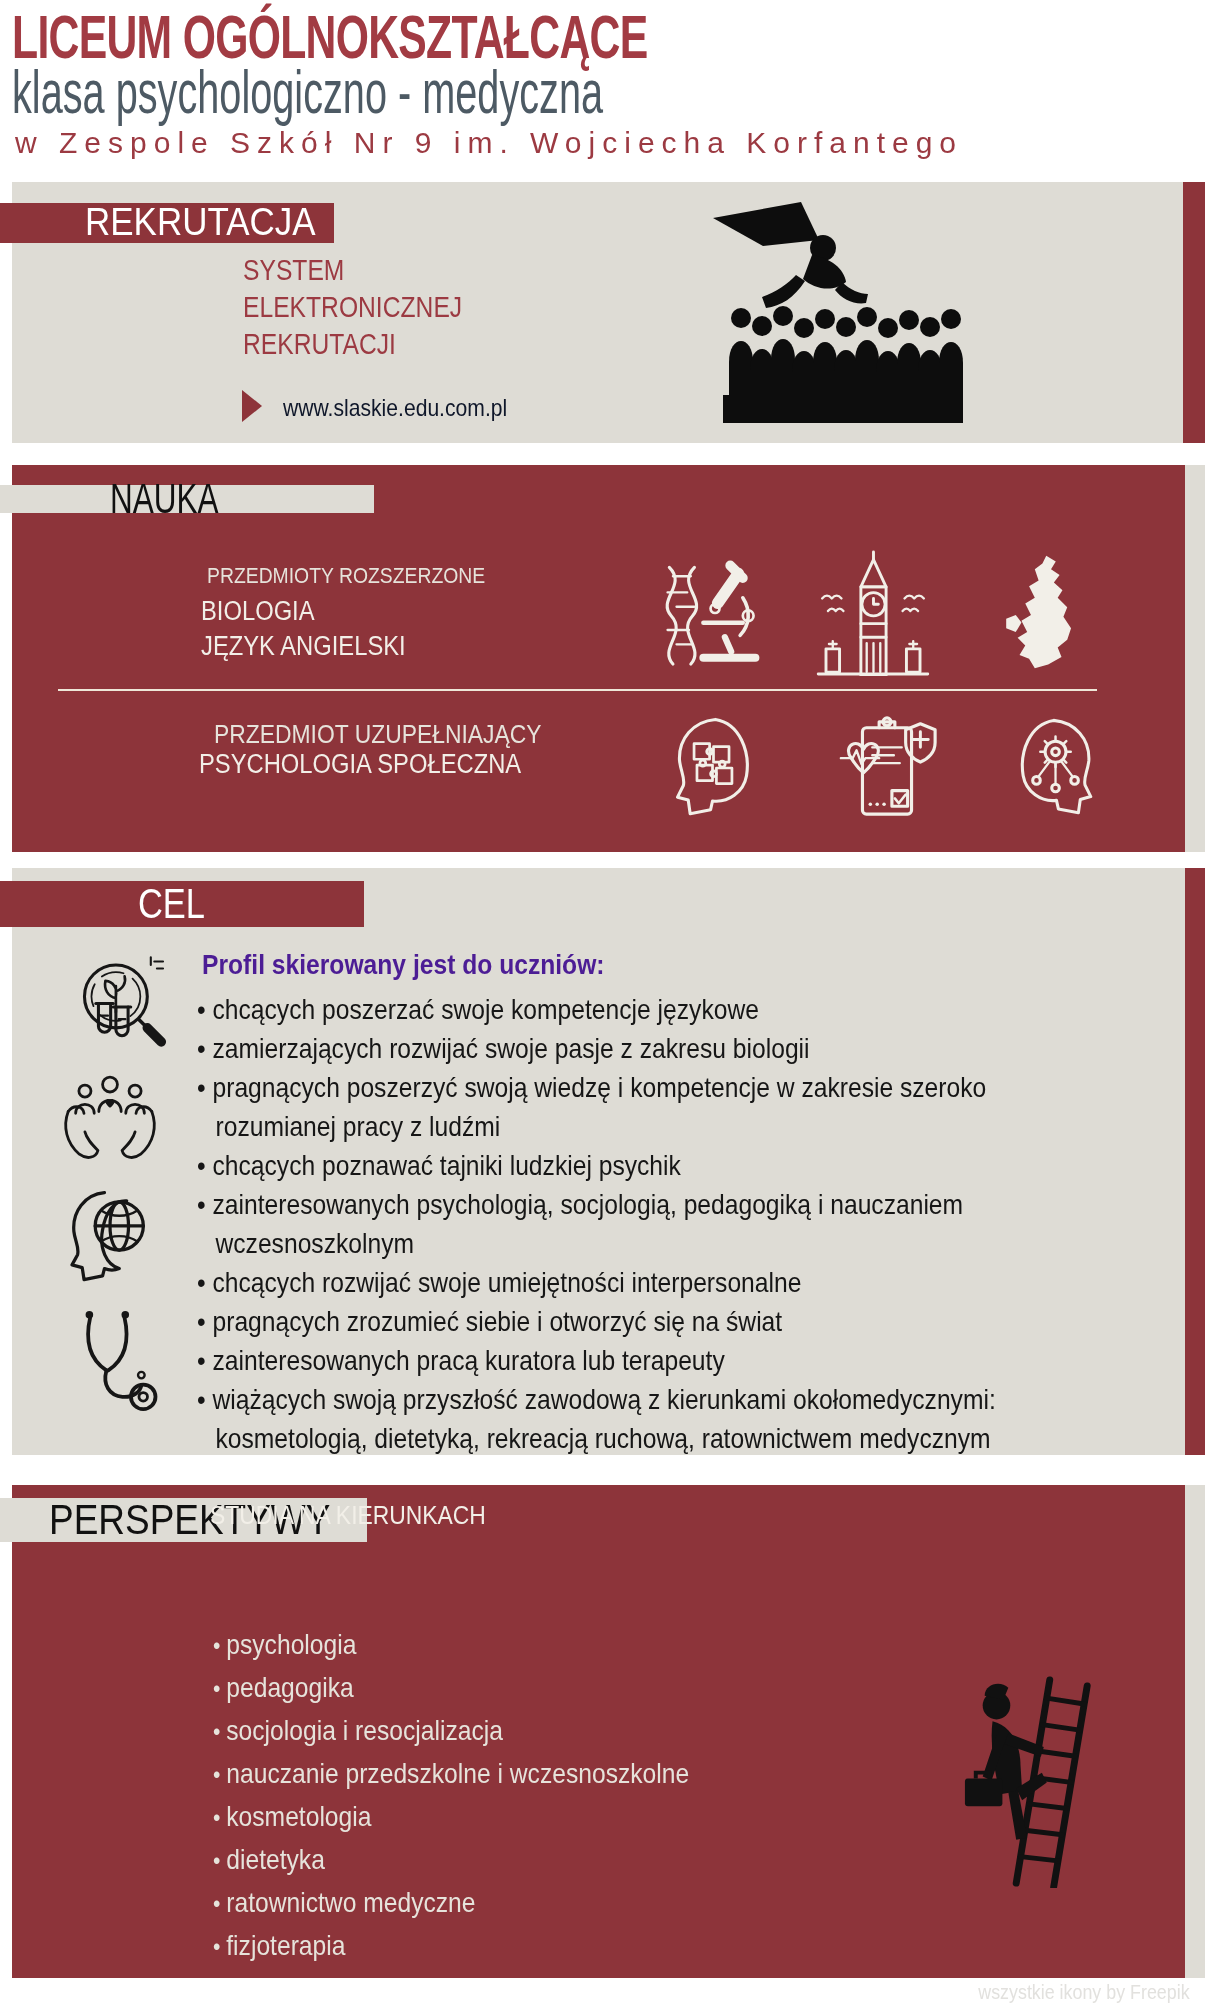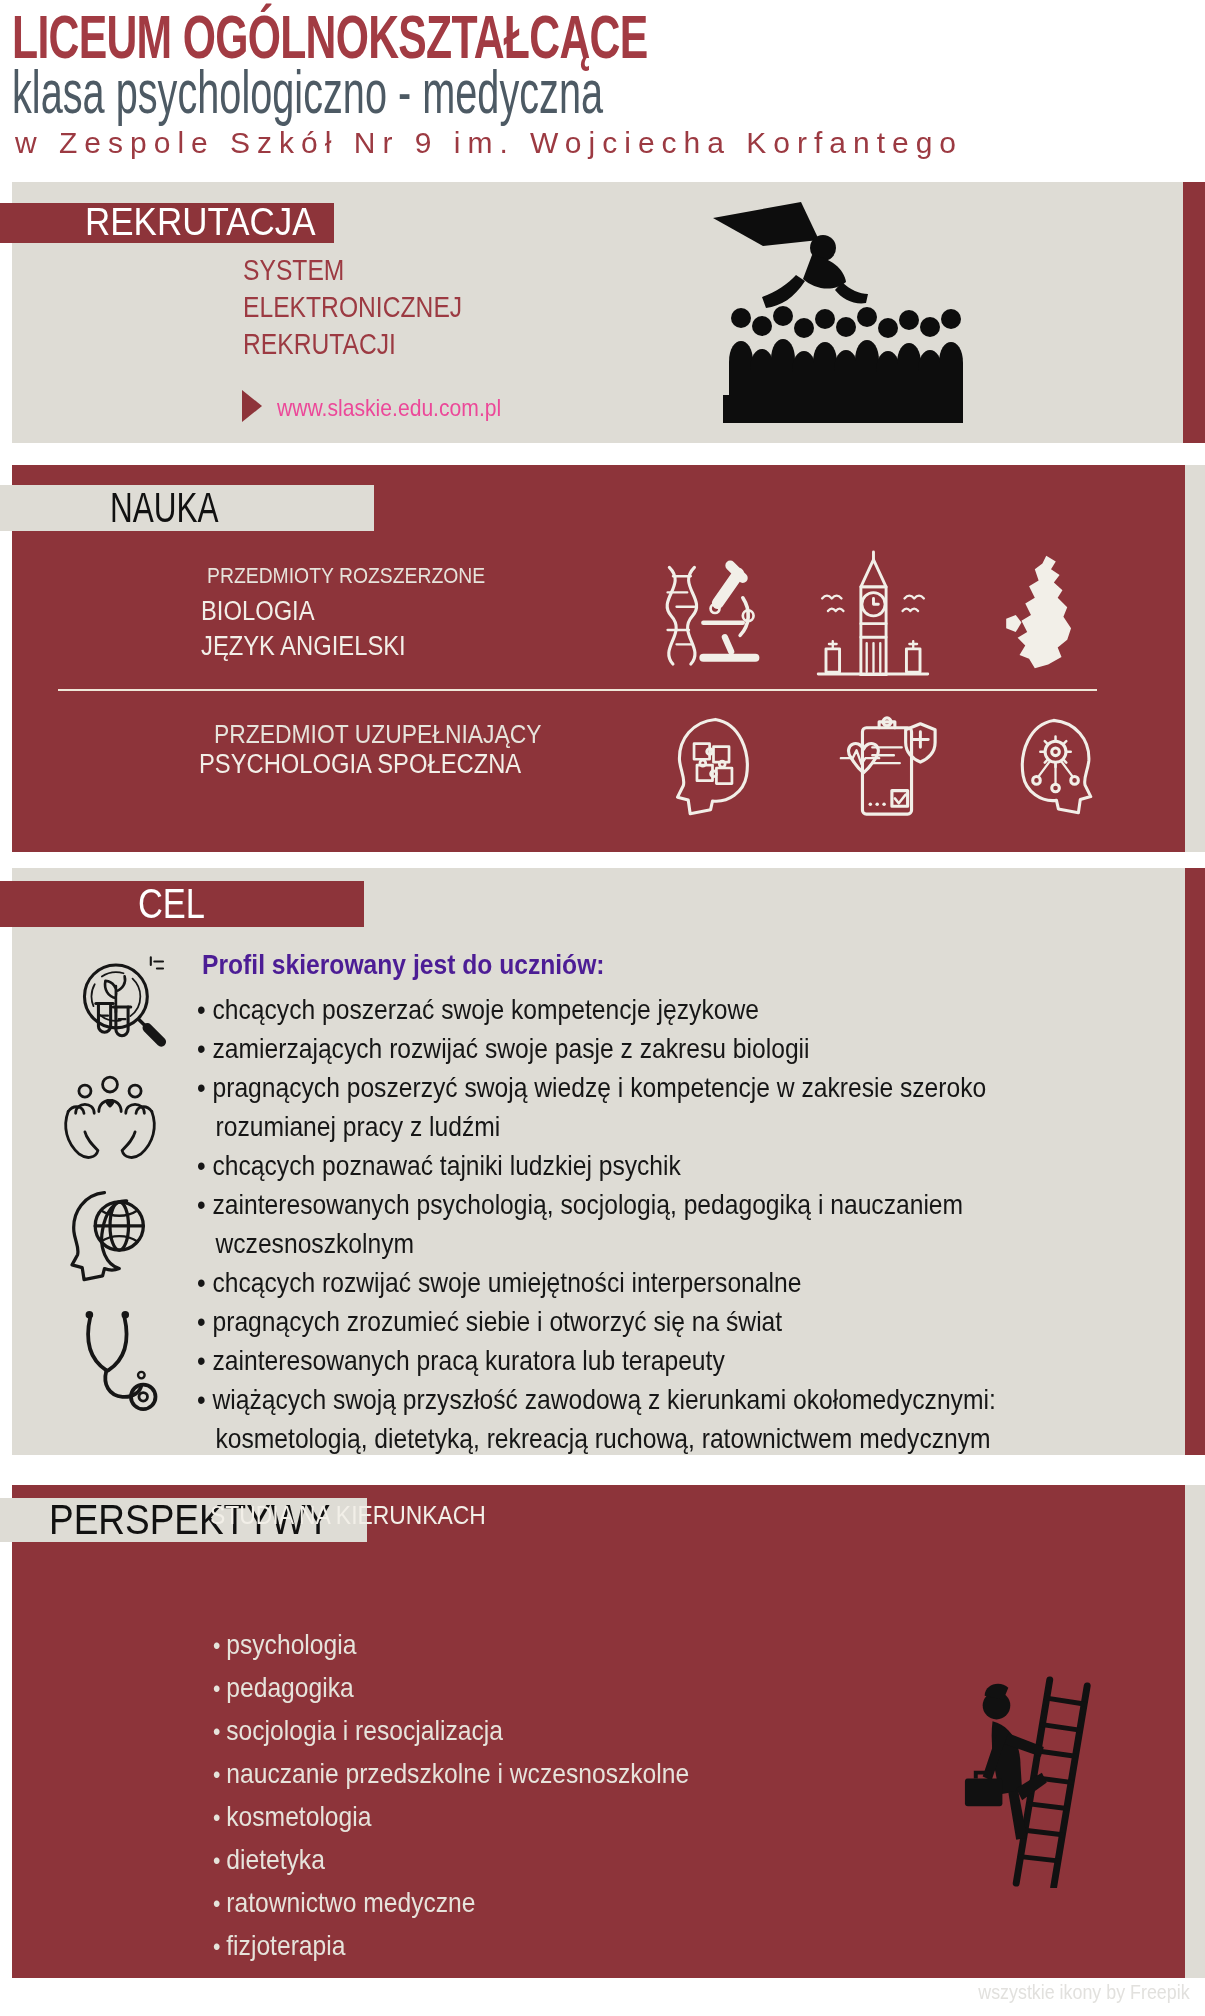--- a/index.html
+++ b/index.html
@@ -46,21 +46,21 @@
 </div>
 <div class="tbox" style="top:203px;width:334px;height:40px;background:var(--band-red)">
   <span style="left:85px;font-size:38px;color:#fff;transform:scaleX(0.92);transform-origin:0 50%;top:calc(50% - 22px);translate:none">REKRUTACJA</span>
 </div>
 <div class="abs" style="left:243px;top:252px;font-size:29px;line-height:37px">
     <div class="redtxt nowrap" style="transform:scaleX(0.85);transform-origin:0 0">SYSTEM</div>
     <div class="redtxt nowrap" style="transform:scaleX(0.85);transform-origin:0 0">ELEKTRONICZNEJ</div>
     <div class="redtxt nowrap" style="transform:scaleX(0.85);transform-origin:0 0">REKRUTACJI</div>
   </div>
 <div class="abs" style="left:242px;top:390px;width:0;height:0;border-top:16px solid transparent;border-bottom:16px solid transparent;border-left:20px solid var(--band-red)"></div>
-<div class="abs nowrap" style="left:277px;top:394px;font-size:24px;color:#ec4899"><span class="cond">www.slaskie.edu.com.pl</span></div>
+<div class="abs nowrap" style="left:283px;top:394px;font-size:24px;color:#0f172a"><span class="cond">www.slaskie.edu.com.pl</span></div>
 
 <svg class="abs" style="left:705px;top:198px" width="280" height="230" viewBox="0 0 280 230">
   <defs>
     <g id="psn">
         <circle cx="0" cy="0" r="10"></circle>
         <path d="M-12,44 C-12,16 12,16 12,44 L12,86 H-12 Z"></path>
       </g>
   </defs>
   <g class="sil">
     <polygon points="8,20 96,4 114,42 58,48"></polygon>
@@ -81,21 +81,21 @@
     <use href="#psn" x="204" y="122"></use>
       <use href="#psn" x="225" y="129"></use>
     <use href="#psn" x="246" y="121"></use>
     <rect x="18" y="197" width="240" height="28"></rect>
   </g>
 </svg>
 
 <div class="band" style="top:465px;height:387px;background:var(--band-red)">
   <div class="strip" style="left:1173px;width:20px;background:var(--band-gray)"></div>
 </div>
-<div class="tbox" style="top:485px;width:374px;height:46px;background:var(--band-gray)">
+<div class="tbox" style="top:485px;width:374px;height:28px;background:var(--band-gray)">
   <span style="left:110px;font-size:42px;color:#111;transform:scaleX(0.75);transform-origin:0 50%;top:calc(50% - 24px);translate:none">NAUKA</span>
 </div>
 <div class="abs nowrap l2txt" style="left:207px;top:563px;font-size:22px"><span class="cond">PRZEDMIOTY ROZSZERZONE</span></div>
 <div class="abs" style="left:201px;top:594px;font-size:27px;line-height:35px;font-weight:normal">
     <div class="ltxt nowrap" style="transform:scaleX(0.88);transform-origin:0 0">BIOLOGIA</div>
     <div class="ltxt nowrap" style="transform:scaleX(0.88);transform-origin:0 0">JĘZYK ANGIELSKI</div>
   </div>
 
 <svg class="abs wicon" style="left:655px;top:550px" width="112" height="126" viewBox="0 0 125 130" stroke-width="3.5">
   <path d="M16,14 C36,34 2,50 18,68 C36,88 4,104 20,122"></path>

